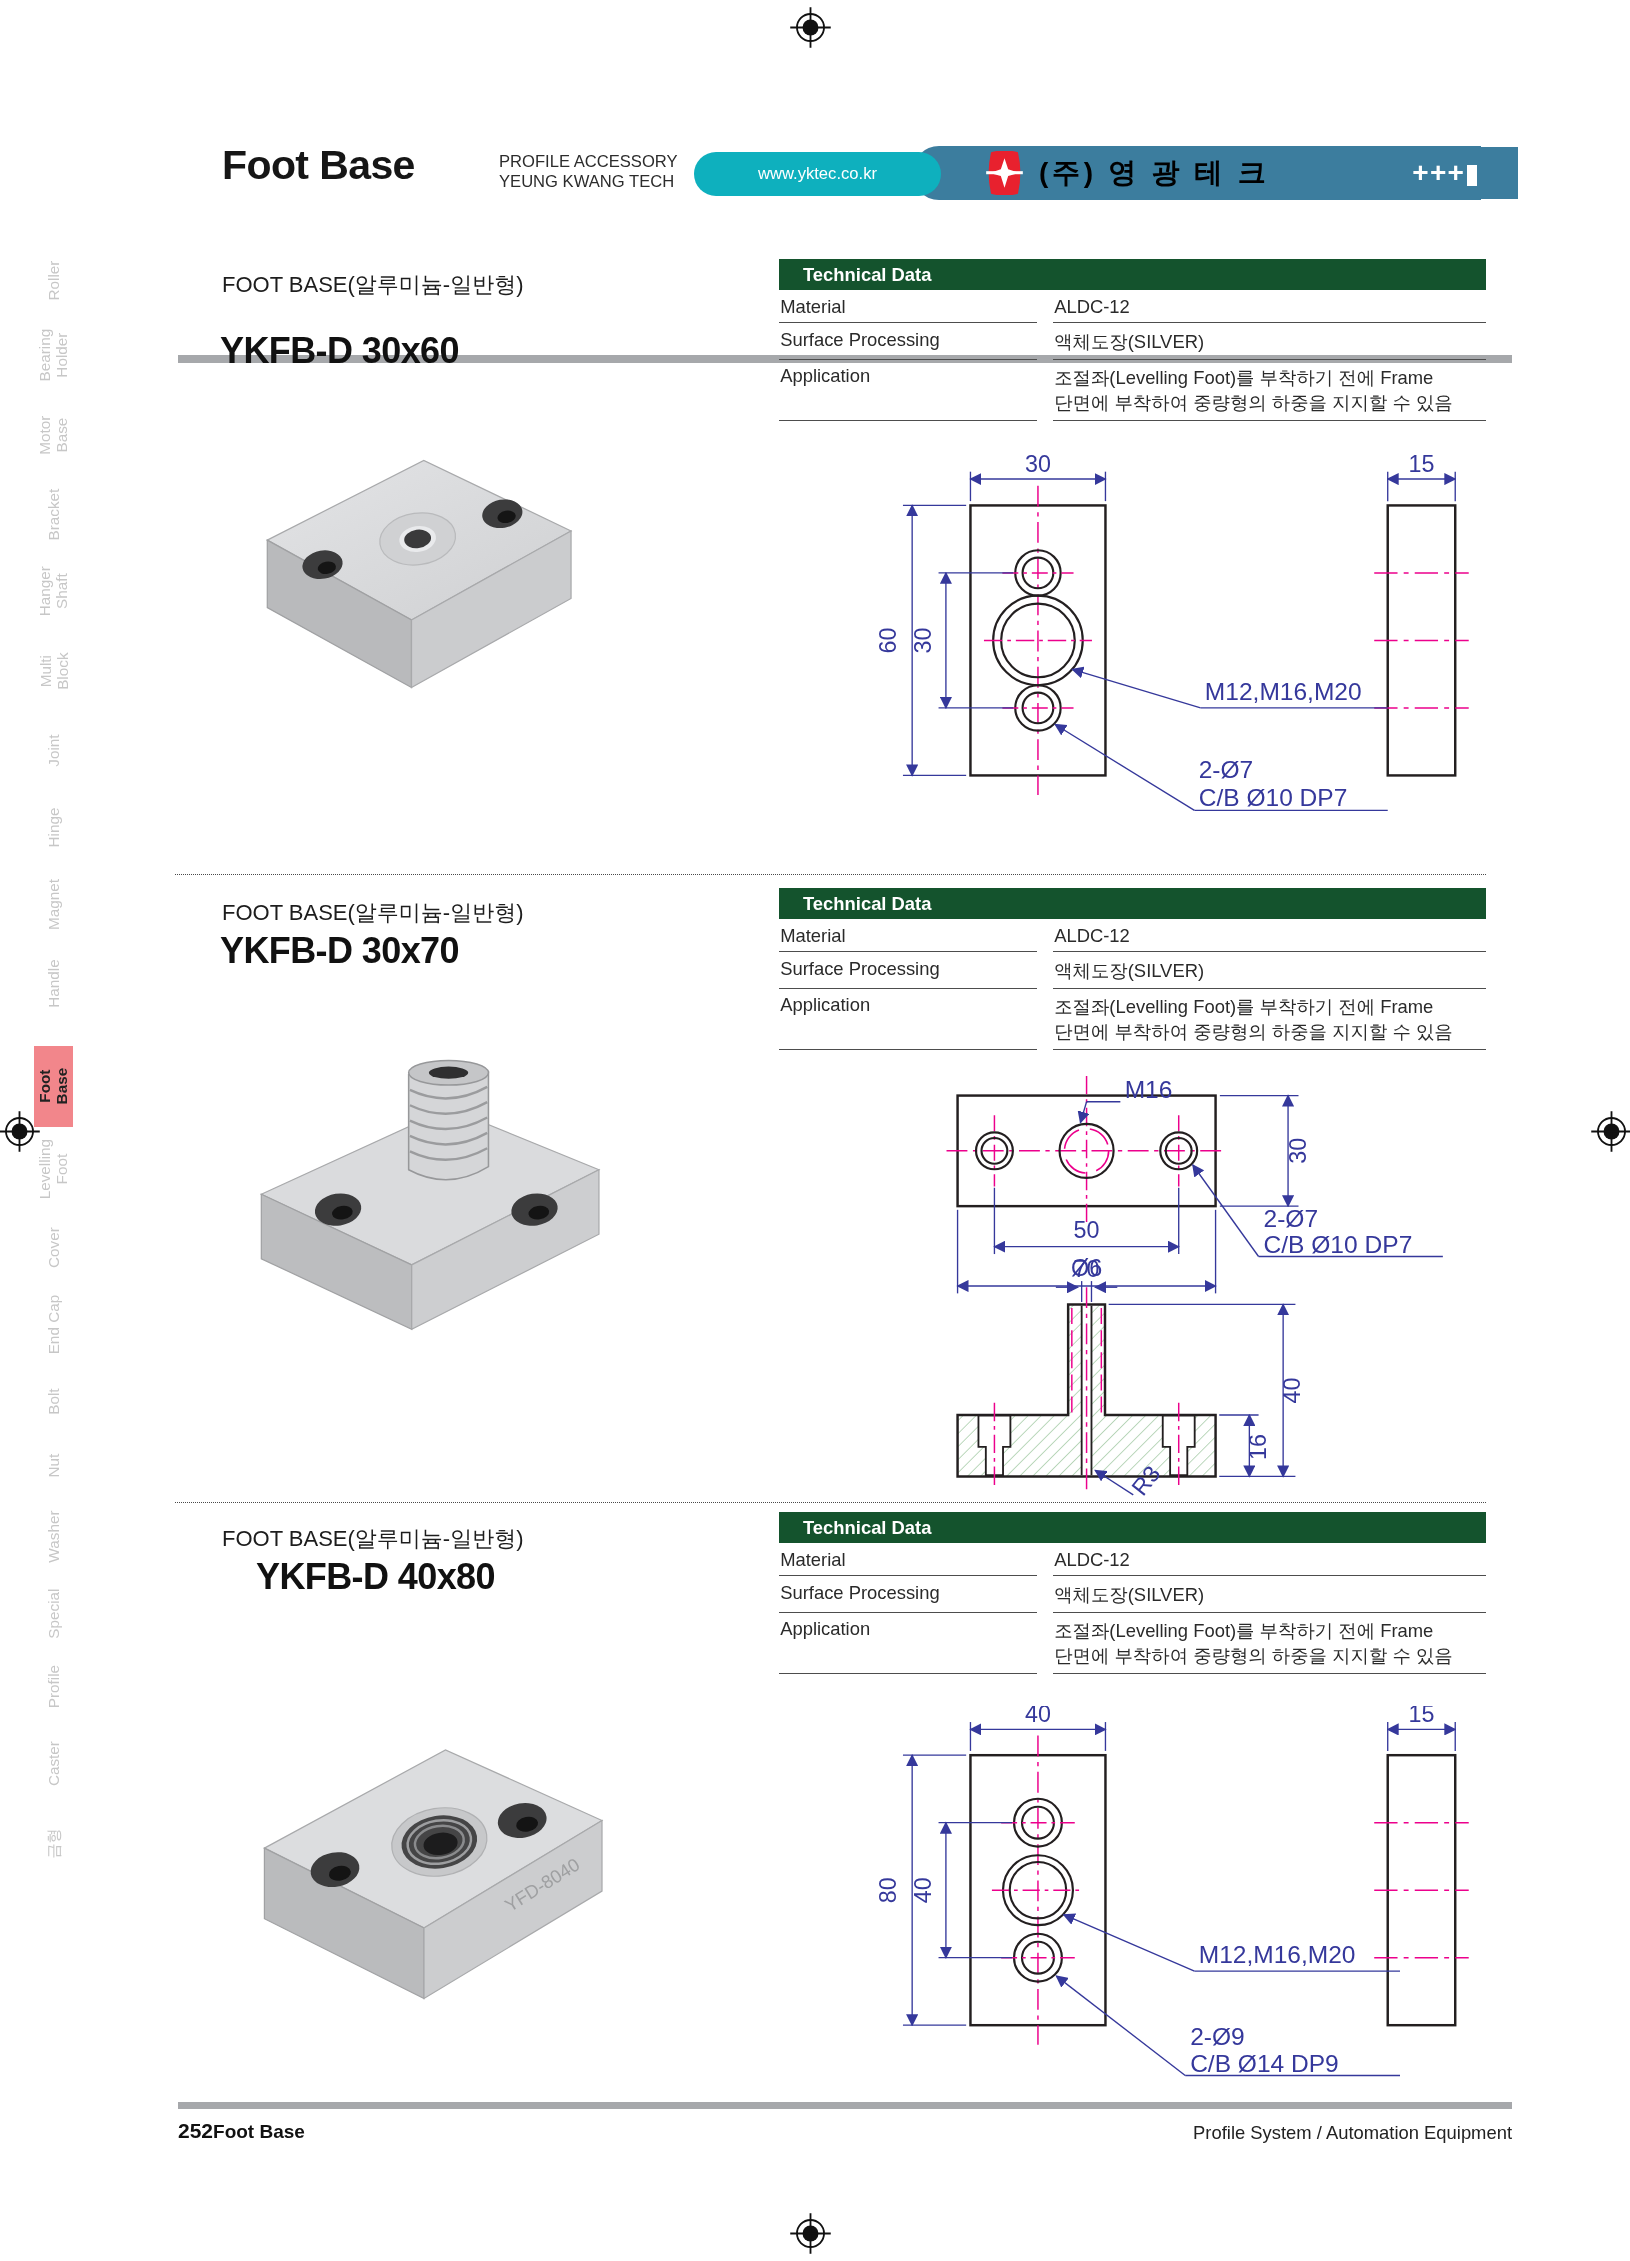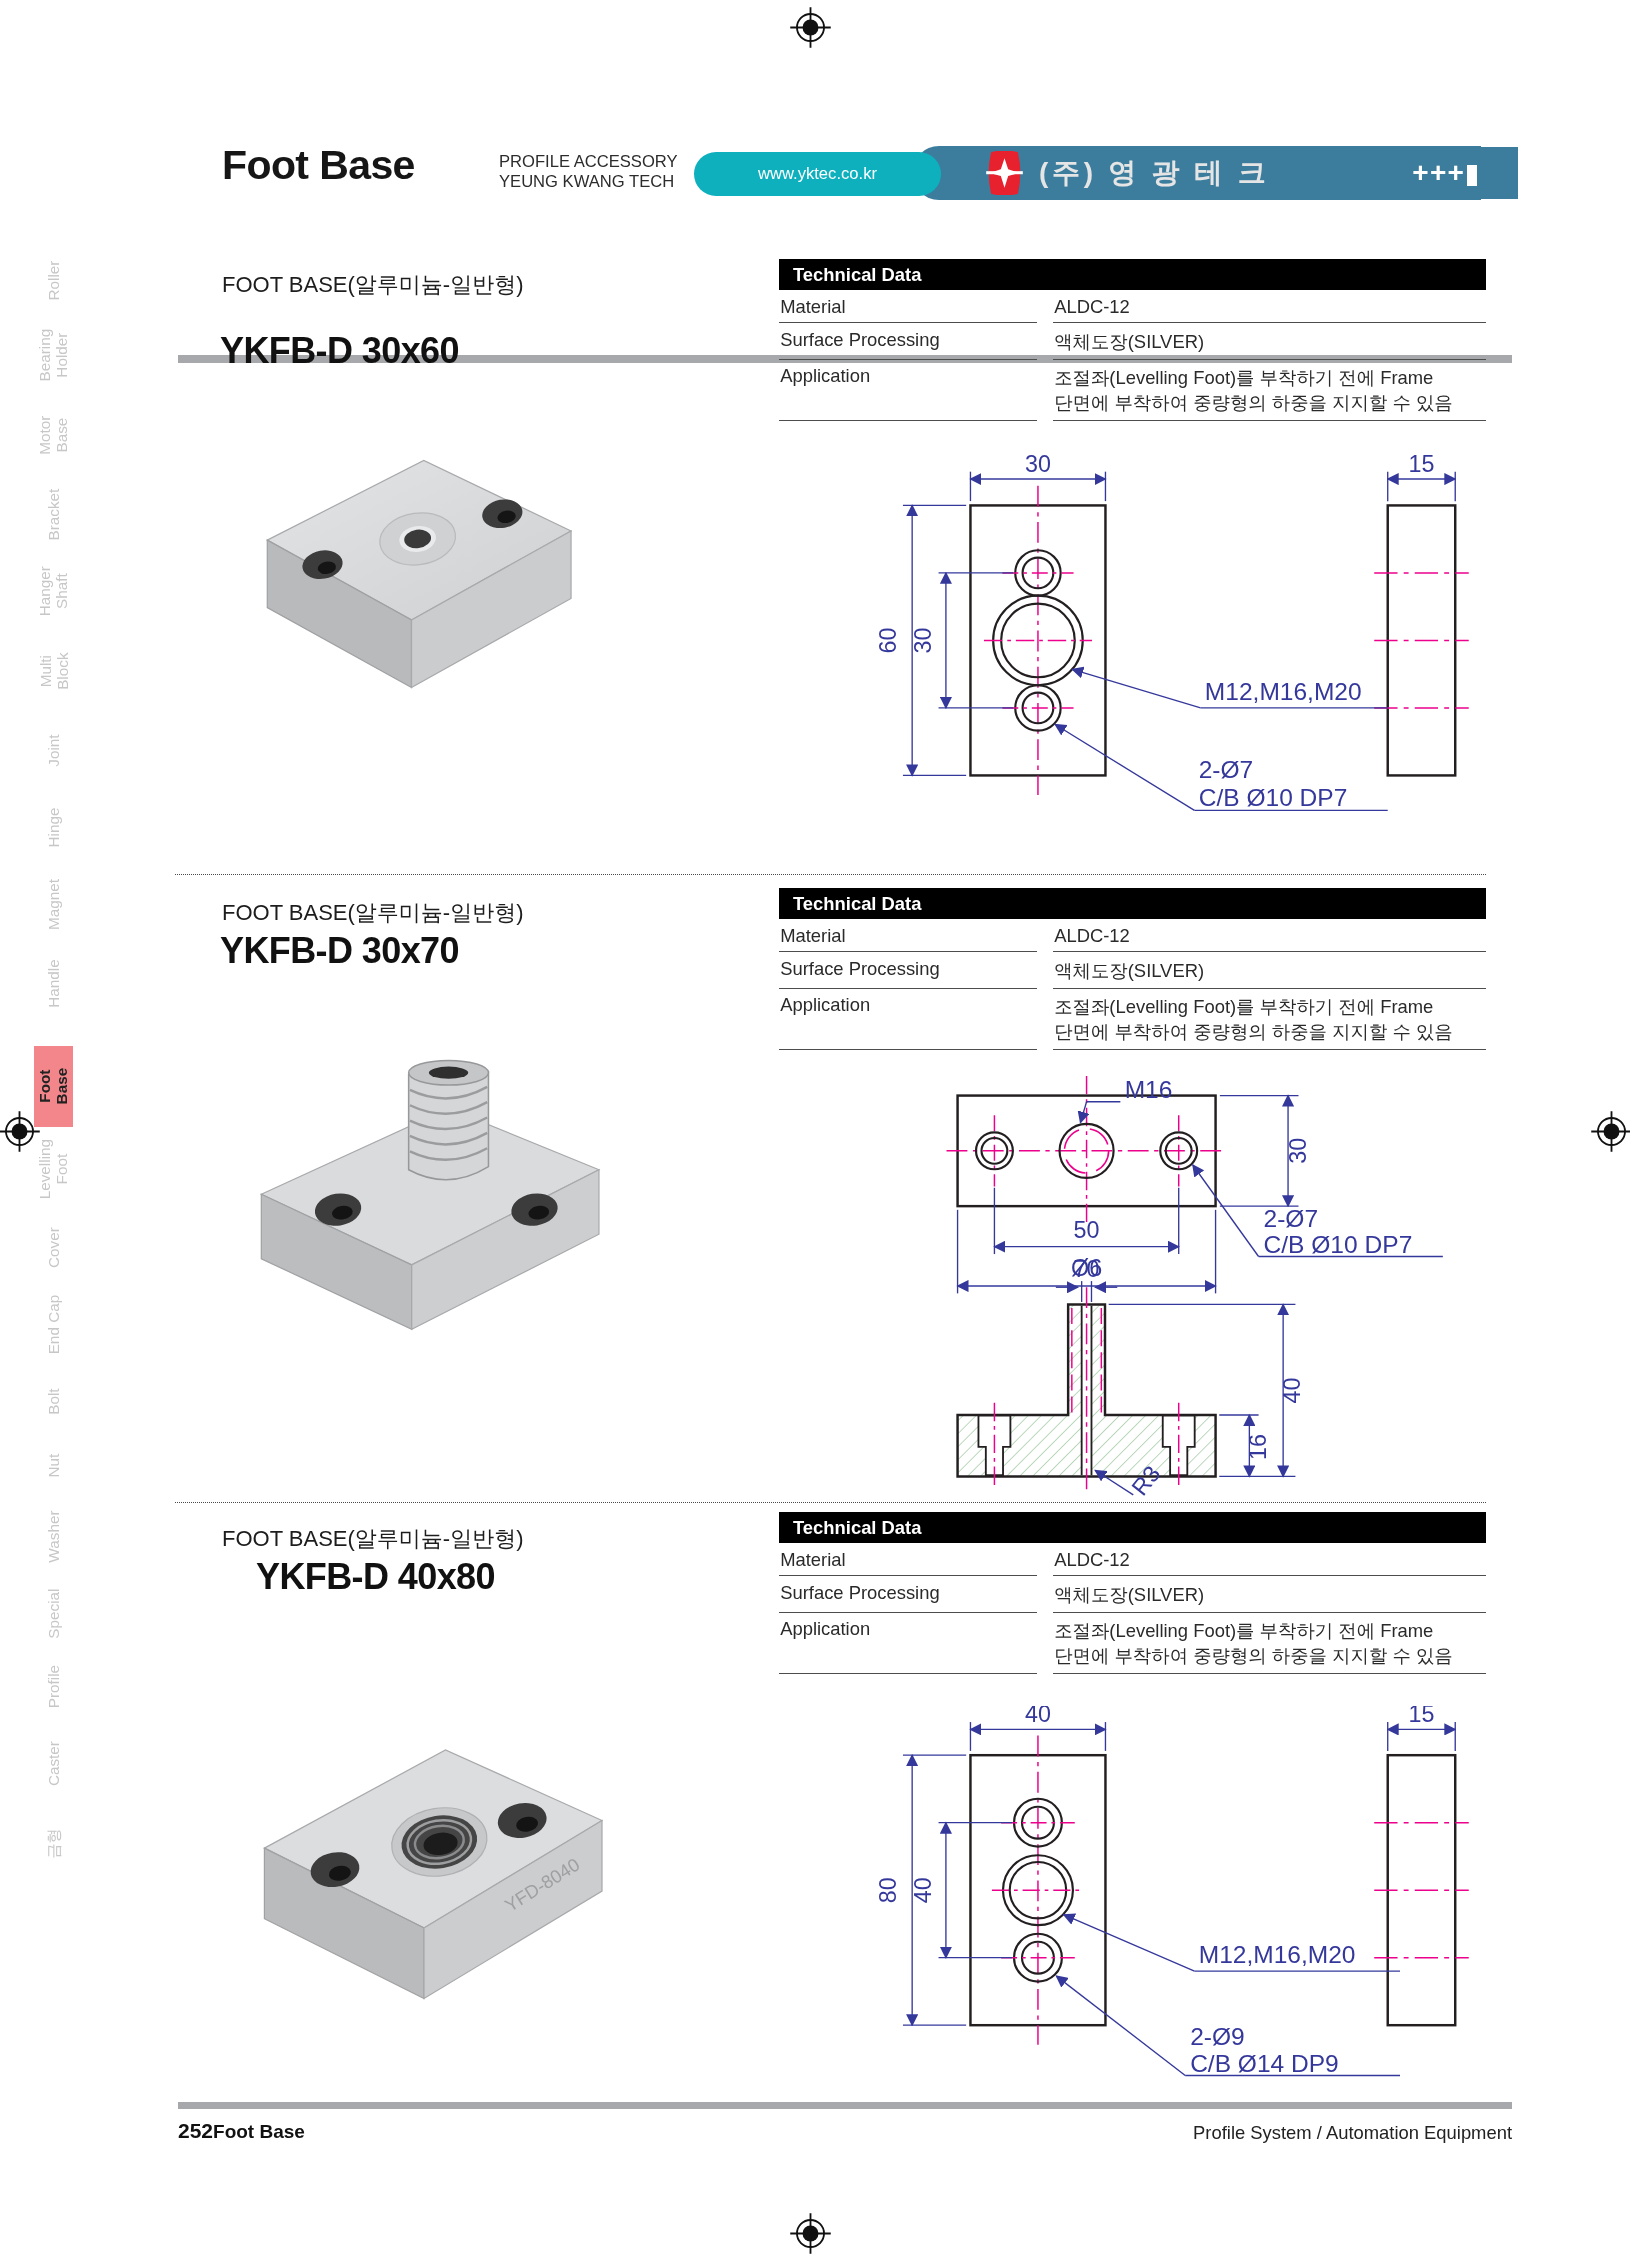--- a/index.html
+++ b/index.html
@@ -12,43 +12,43 @@
 
   
   .page-title { position:absolute; left:222px; top:142px; font-size:41px; font-weight:800; letter-spacing:-0.6px; color:#161616; }
   .subtitle { position:absolute; left:499px; top:152px; font-size:16.6px; line-height:1.22; color:#2c2c2c; }
   .url-pill { position:absolute; left:694px; top:152px; width:247px; height:44px; background:#0eb0be;
               border-radius:22px; z-index:3; display:flex; align-items:center; justify-content:center; }
   .url-pill span { color:#fff; font-size:16.6px; }
   .banner { position:absolute; left:912px; top:146px; width:569px; height:54px; background:#3c7d9e;
             border-radius:27px 0 0 27px; z-index:2; display:flex; align-items:center; }
   .banner .logo { margin-left:74px; }
-  .banner .company { color:#e5e5e5; font-size:28px; font-weight:bold; letter-spacing:3.7px; margin-left:16px; white-space:nowrap; }
+  .banner .company { color:#000000; font-size:28px; font-weight:bold; letter-spacing:3.7px; margin-left:16px; white-space:nowrap; }
   .banner .plus { color:#fff; font-size:28px; font-weight:bold; letter-spacing:1.2px; position:absolute; right:16px; }
   .banner-cap { position:absolute; left:1474px; top:147px; width:44px; height:52px; background:#3c7d9e; z-index:1; }
   .banner-notch { position:absolute; left:1467px; top:165px; width:9.8px; height:21px; background:#fff; z-index:4; }
   .rule { position:absolute; background:#a6a8ab; }
 
   
   .side-item { position:absolute; left:34px; width:39px; height:74px;
                display:flex; align-items:center; justify-content:center; }
   .side-item span { transform:rotate(-90deg); white-space:pre; text-align:center;
                     font-size:15.3px; line-height:1.12; color:#c7c7c7; }
   .side-item.active { background:#f2868b; height:81px; }
   .side-item.active span { color:#222; font-weight:bold; }
 
   
   .cat-title { position:absolute; font-size:22px; color:#1d1d1d; }
   .model { position:absolute; font-size:36px; font-weight:800; letter-spacing:-0.6px; color:#111; }
   .dotted-sep { position:absolute; left:175px; width:1311px; border-top:1.8px dotted #4a4a4a; }
 
   
   .tdata { position:absolute; left:779px; width:707px; }
-  .tdata .thead { height:31px; background:#000000; color:#fff; font-size:18.4px; font-weight:bold;
-                  line-height:31px; padding-left:14px; }
+  .tdata .thead { height:31px; background:#14532d; color:#fff; font-size:18.4px; font-weight:bold;
+                  line-height:31px; padding-left:24px; }
   .trow { display:flex; }
   .trow .lbl { width:258px; font-size:18.4px; padding:5.5px 0 4.9px 1.2px; border-bottom:1.8px solid #4d4d4d; color:#2a2a2a; }
   .trow .gap { width:16px; }
   .trow .val { flex:1; font-size:18.4px; padding:5.5px 0 4.9px 1.2px; border-bottom:1.8px solid #4d4d4d; color:#2a2a2a; white-space:pre-line; }
 
   
   svg text { font-family:"Liberation Sans", sans-serif; }
   .dimtxt { fill:#35389b; font-size:38px; }
   .lbltxt { fill:#35389b; font-size:40px; }
 

